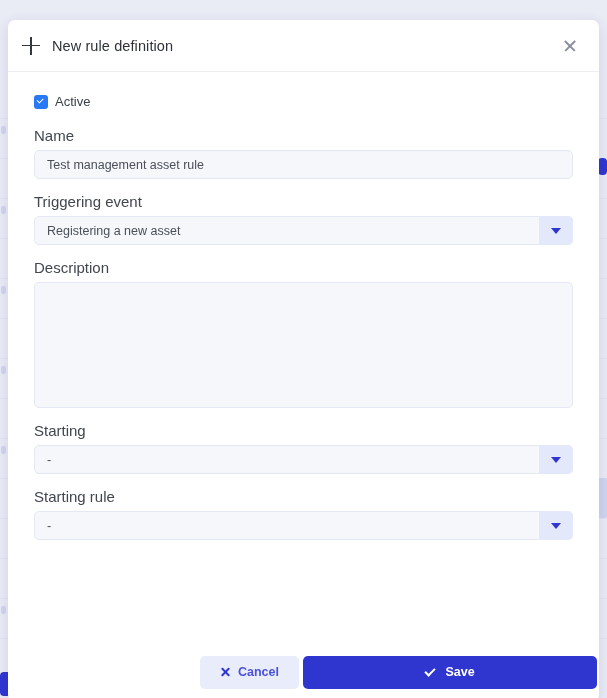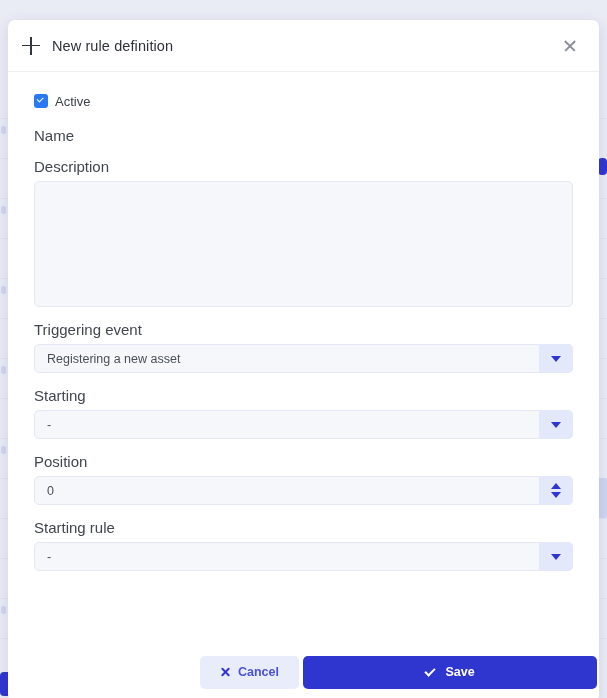--- a/index.html
+++ b/index.html
@@ -88,21 +88,21 @@
 
   #modal-body {
     flex: 1 1 auto;
     padding: 22px 26px 0 26px;
     overflow: hidden;
   }
 
   
   .check-row {
     display: flex;
-    align-items: flex-start;
+    align-items: flex-end;
     margin-bottom: 18px;
     cursor: pointer;
     width: max-content;
   }
   .cbox {
     width: 14px; height: 14px;
     border-radius: 3px;
     background: #2979f5;
     position: relative;
     flex: 0 0 14px;
@@ -279,59 +279,52 @@
 
   <div id="modal-body">
 
     <div class="check-row">
       <span class="cbox"></span>
       <span class="check-label">Active</span>
     </div>
 
     <div class="field-group">
       <div class="field-label">Name</div>
-    </div>
-
-    <div class="field-group">
-      <div class="field-label">Description</div>
-      <div class="ctrl tall">
-        <span class="val"></span>
+      <div class="ctrl">
+        <span class="val">Test management asset rule</span>
       </div>
     </div>
 
     <div class="field-group">
       <div class="field-label">Triggering event</div>
       <div class="ctrl has-btn">
         <span class="val">Registering a new asset</span>
         <span class="side-btn">
           <span class="tri-down"></span>
         </span>
       </div>
     </div>
 
     <div class="field-group">
+      <div class="field-label">Description</div>
+      <div class="ctrl tall">
+        <span class="val"></span>
+      </div>
+    </div>
+
+    <div class="field-group">
       <div class="field-label">Starting</div>
       <div class="ctrl has-btn">
         <span class="val">-</span>
         <span class="side-btn">
           <span class="tri-down"></span>
         </span>
       </div>
     </div>
 
-    <div class="field-group">
-      <div class="field-label">Position</div>
-      <div class="ctrl has-btn">
-        <span class="val">0</span>
-        <span class="side-btn stepper">
-          <span class="tri-up"></span>
-          <span class="tri-down"></span>
-        </span>
-      </div>
-    </div>
 
     <div class="field-group">
       <div class="field-label">Starting rule</div>
       <div class="ctrl has-btn">
         <span class="val">-</span>
         <span class="side-btn">
           <span class="tri-down"></span>
         </span>
       </div>
     </div>

